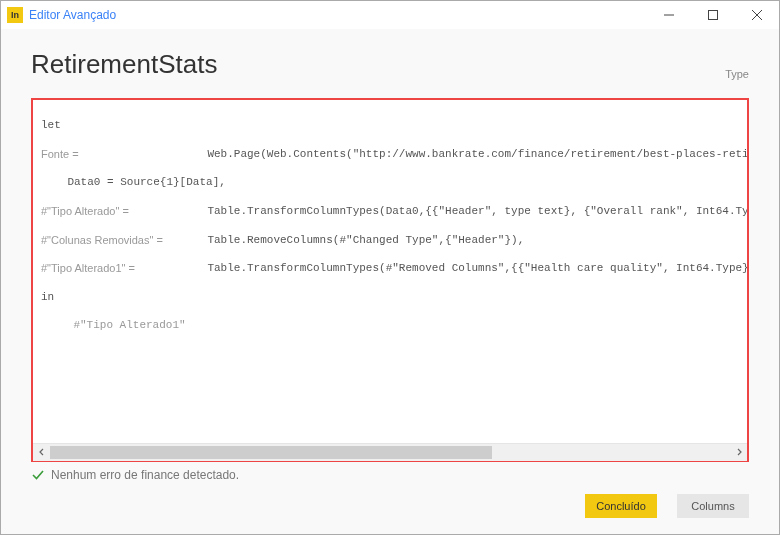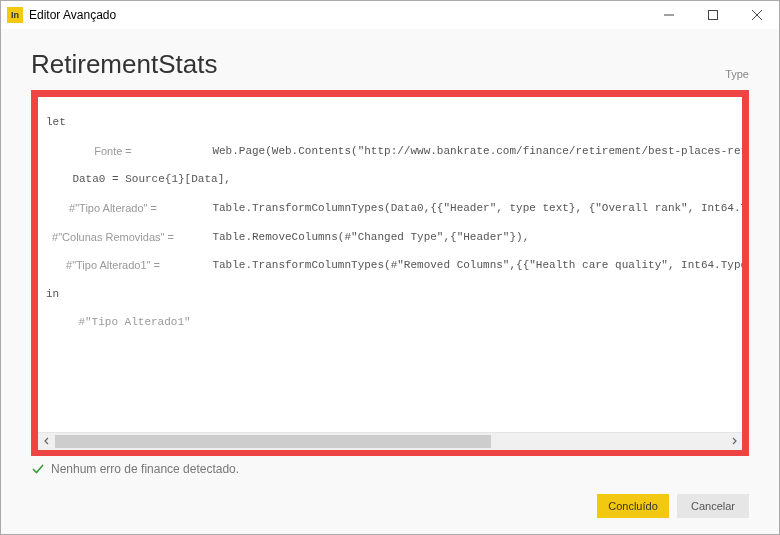--- a/index.html
+++ b/index.html
@@ -1,44 +1,44 @@
 <!DOCTYPE html>
 <html><head>
 <meta charset="utf-8">
 <style>
   * { box-sizing: border-box; margin: 0; padding: 0; }
   html, body { width: 780px; height: 535px; font-family: "Segoe UI", Arial, sans-serif; background: #fff; overflow: hidden; }
   .window { width: 780px; height: 535px; border: 1px solid #aaa; position: relative; background: #f9f9f9; display: flex; flex-direction: column; }
   .titlebar { height: 28px; display: flex; align-items: center; background: #fff; border-bottom: 0; }
   .app-icon { width: 16px; height: 16px; background: #f2c811; margin: 0 6px; display: flex; align-items: center; justify-content: center; font-size: 9px; color: #333; font-weight: bold; }
-  .titlebar-title { font-size: 12px; color: #000000; flex: 0 0 auto; }
+  .titlebar-title { font-size: 12px; color: #3b82f6; flex: 0 0 auto; }
   .titlebar-spacer { flex: 1; }
   .win-controls { display: flex; height: 28px; }
   .win-btn { width: 44px; height: 28px; display: flex; align-items: center; justify-content: center; font-size: 13px; color: #444; cursor: pointer; }
   .win-btn svg { width: 10px; height: 10px; }
   .content { flex: 1; padding: 20px 30px 12px 30px; display: flex; flex-direction: column; }
-  .header-row { display: flex; align-items: flex-end; justify-content: space-between; margin-bottom: 10px; text-align: right; }
+  .header-row { display: flex; align-items: flex-end; justify-content: space-between; margin-bottom: 18px; text-align: right; }
   .page-title { font-size: 26px; font-weight: 300; color: #333; font-family: "Segoe UI Light", "Segoe UI", Arial, sans-serif; }
   .help-link { font-size: 11px; color: #888; cursor: pointer; }
-  .editor-wrap { border: 7px solid #ef4444; background: #fff; flex: 1; min-height: 0; display: flex; flex-direction: column; gap: 16px; }
+  .editor-wrap { border: 2px solid #ef4444; background: #fff; flex: 1; min-height: 0; display: flex; flex-direction: column; gap: 16px; }
   .editor { flex: 1; padding: 4px 8px; font-family: Consolas, "Courier New", monospace; font-size: 11px; color: #555; line-height: 1.3; overflow: hidden; white-space: pre; }
   .code-line { display: flex; }
-  .step-label { color: #999; font-family: "Segoe UI", Arial, sans-serif; font-size: 11px; padding-right: 6px; text-align: center; min-width: 140px; display: inline-block; }
+  .step-label { color: #999; font-family: "Segoe UI", Arial, sans-serif; font-size: 11px; padding-right: 6px; text-align: left; min-width: 140px; display: inline-block; }
   .step-label.none { min-width: 0; }
   .kw { color: #555; }
   .code-text { color: #555; }
   .hscroll { height: 17px; background: #f0f0f0; display: flex; align-items: center; border-top: 1px solid #e5e5e5; }
   .hs-arrow { width: 17px; height: 17px; display: flex; align-items: center; justify-content: center; color: #666; font-size: 10px; cursor: pointer; background: #f0f0f0; }
   .hs-track { flex: 1; height: 17px; position: relative; background: #f0f0f0; }
   .hs-thumb { position: absolute; left: 0; top: 2px; height: 13px; width: 65%; background: #cdcdcd; }
   .status-row { display: flex; align-items: center; padding: 6px 0 12px 0; gap: 6px; }
   .check-icon { color: #3a9c3a; font-size: 14px; display: flex; }
   .check-icon svg { width: 14px; height: 14px; }
   .status-text { font-size: 12px; color: #777; }
-  .button-row { display: flex; justify-content: flex-end; gap: 8px; padding-bottom: 4px; margin-top: 6px; }
+  .button-row { display: flex; justify-content: flex-end; gap: 20px; padding-bottom: 4px; }
   .btn { min-width: 72px; height: 24px; font-size: 11px; display: flex; align-items: center; justify-content: center; cursor: pointer; border: none; }
   .btn-primary { background: #f2c811; color: #333; }
   .btn-secondary { background: #e6e6e6; color: #555; }
 </style>
 </head>
 <body>
 
 <div class="window">
   <div class="titlebar">
     <div class="app-icon">In</div>
@@ -102,16 +102,16 @@
       <span class="check-icon">
         <svg viewBox="0 0 14 14">
             <polyline points="2,7 5.5,10.5 12,3" fill="none" stroke="#3a9c3a" stroke-width="1.6"></polyline>
           </svg>
       </span>
       <span class="status-text">Nenhum erro de finance detectado.</span>
     </div>
 
     <div class="button-row">
       <button class="btn btn-primary">Concluído</button>
-      <button class="btn btn-secondary">Cancelar</button>
+      <button class="btn btn-secondary">Columns</button>
     </div>
   </div>
 </div>
 
 </body></html>

